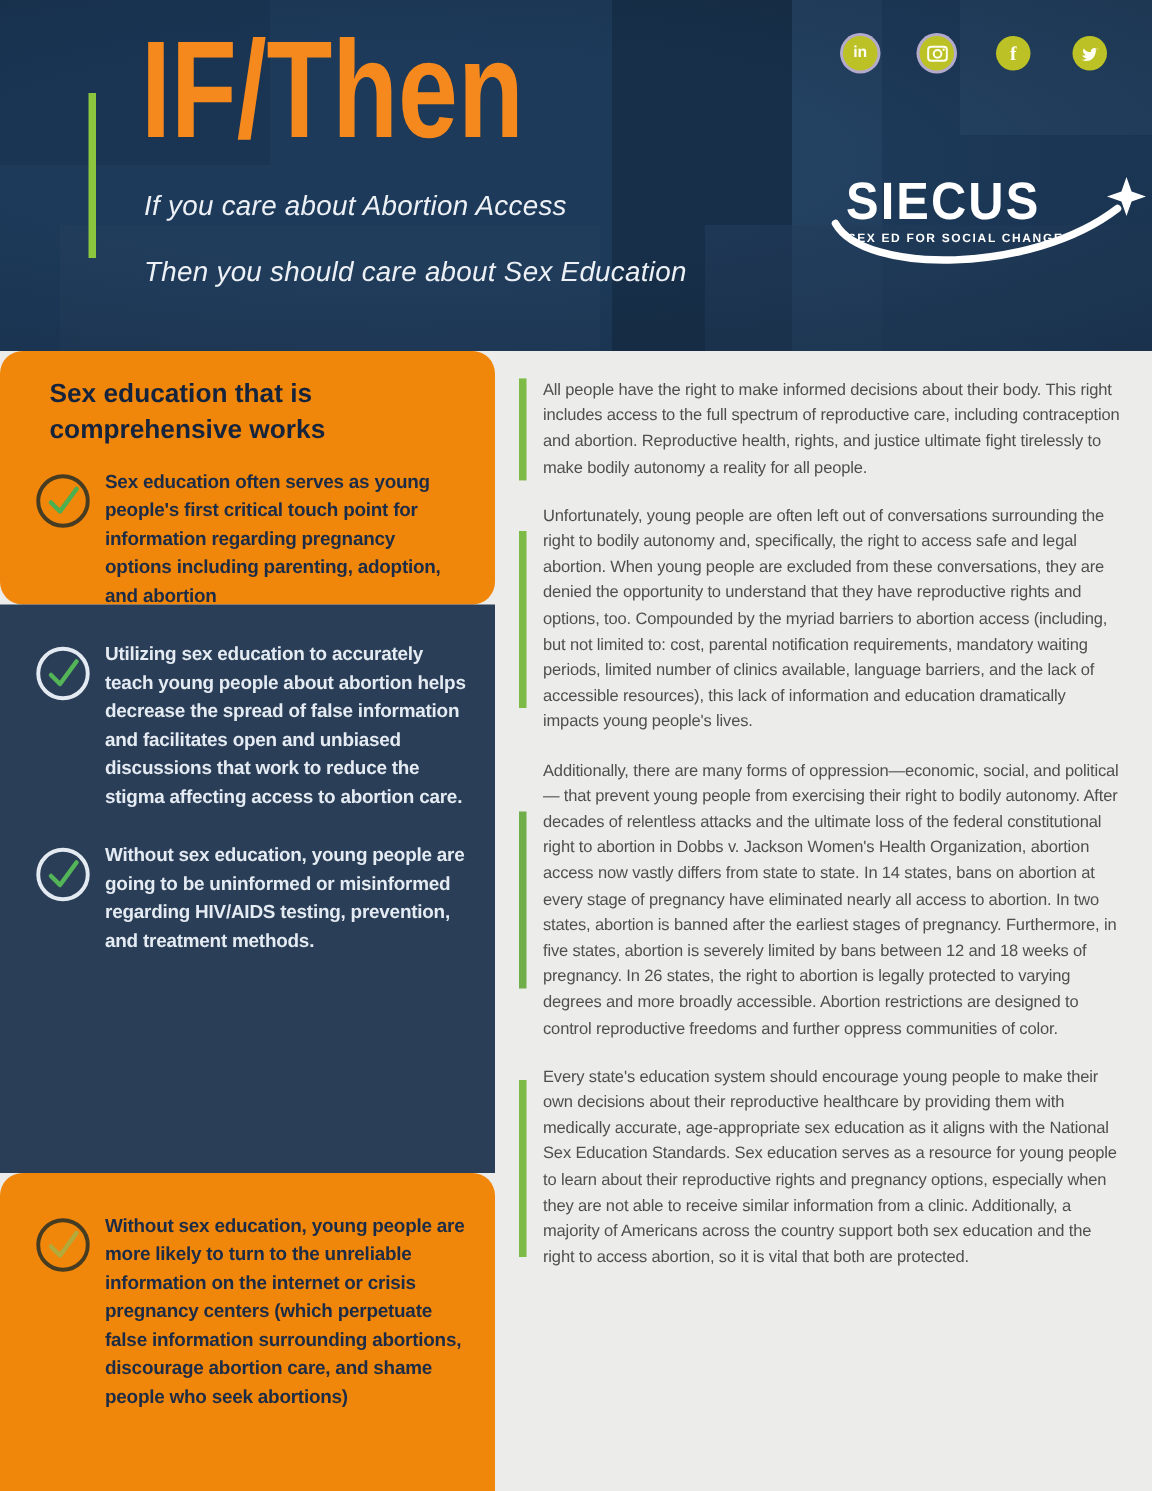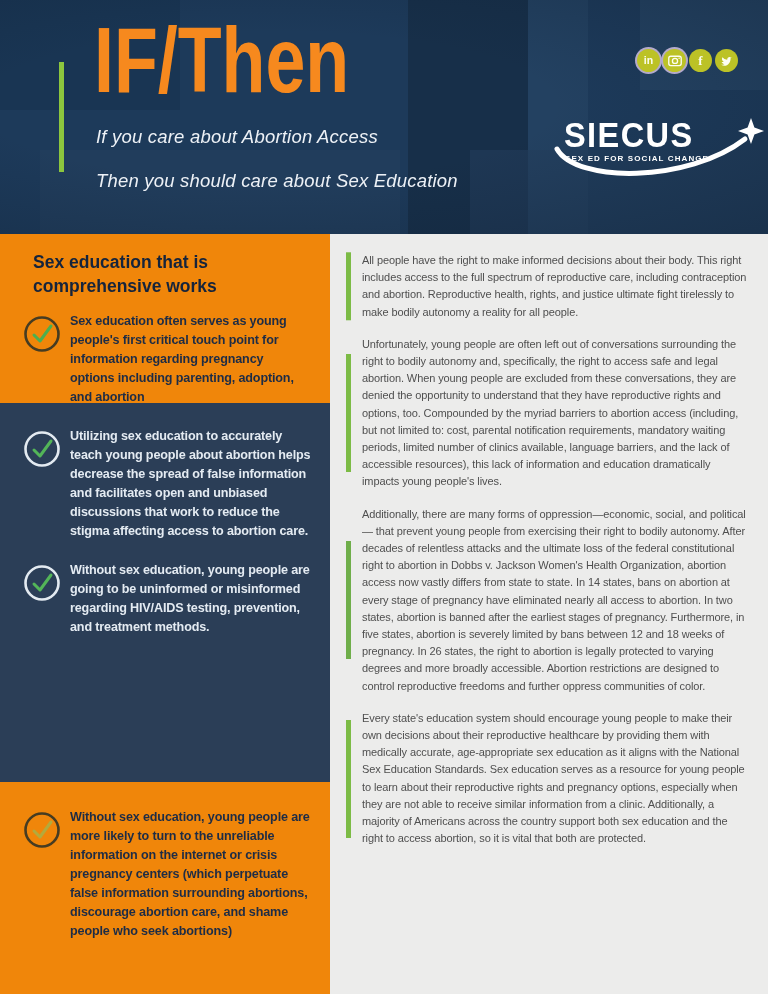--- a/index.html
+++ b/index.html
@@ -20,41 +20,41 @@
 
   .accent-bar{position:absolute;left:59px;top:62px;width:5px;height:110px;background:#8cc63e;}
   .title{position:absolute;left:94px;top:12px;margin:0;color:#f6891e;
          font-size:92px;line-height:1.05;font-weight:bold;letter-spacing:0;
          transform:scaleX(.78);transform-origin:left top;white-space:nowrap;}
   .subtitle{position:absolute;left:96px;margin:0;color:#edf1f6;font-style:italic;
             font-size:18.5px;font-weight:normal;letter-spacing:.2px;white-space:nowrap;}
   .subtitle1{top:126px;} .subtitle2{top:170px;}
 
   
-  .social{position:absolute;right:30px;top:24px;display:flex;gap:3px;margin-top:25px;}
+  .social{position:absolute;right:30px;top:24px;display:flex;gap:28px;}
   .social-btn{width:23px;height:23px;border-radius:50%;background:#bcc226;border:none;padding:0;
               display:flex;align-items:center;justify-content:center;cursor:pointer;
               color:#fdfdf2;font-weight:bold;box-sizing:border-box;}
   .social-btn.ringed{box-shadow:0 0 0 2px #b4aacb;}
   .glyph-in{font-size:10.5px;letter-spacing:0;line-height:1;}
   .glyph-f{font-size:13px;line-height:1;font-family:"Liberation Serif",serif;}
 
   
   .logo{position:absolute;left:552px;top:117px;width:216px;height:84px;}
   .logo svg{position:absolute;left:0;top:0;}
   .logo-name{position:absolute;left:12px;top:-2px;margin:0;color:#fff;font-size:35px;
              font-weight:bold;letter-spacing:1.5px;transform:scaleX(.93);transform-origin:left top;
              white-space:nowrap;}
   .logo-tag{position:absolute;left:13px;top:37px;margin:0;color:#fff;font-size:8px;
             font-weight:bold;letter-spacing:1.1px;white-space:nowrap;}
 
   
   .sidebar{position:absolute;left:0;top:234px;width:330px;height:760px;}
   .sb-sec{box-sizing:border-box;width:330px;overflow:hidden;}
-  .sb-orange{background:#f0860a;}
+  .sb-orange{background:#f0860a;border-radius:15px;}
   .sb-navy{background:#2b3e57;}
   .sec1{height:169px;padding:16px 20px 0 33px;}
   .sec2{height:379px;padding:24px 14px 0 0;}
   .sec3{height:276px;padding:26px 14px 0 0;}
   .sb-heading{margin:0 0 14px 0;font-size:17.5px;line-height:24px;font-weight:bold;color:#15243c;}
   .bullet{display:flex;align-items:flex-start;}
   .sec1 .bullet{margin-left:-11px;}
   .sec2 .bullet,.sec3 .bullet{margin-left:22px;}
   .sec2 .bullet + .bullet{margin-top:20px;}
   .bullet .ck{flex:0 0 40px;margin-top:2px;}

